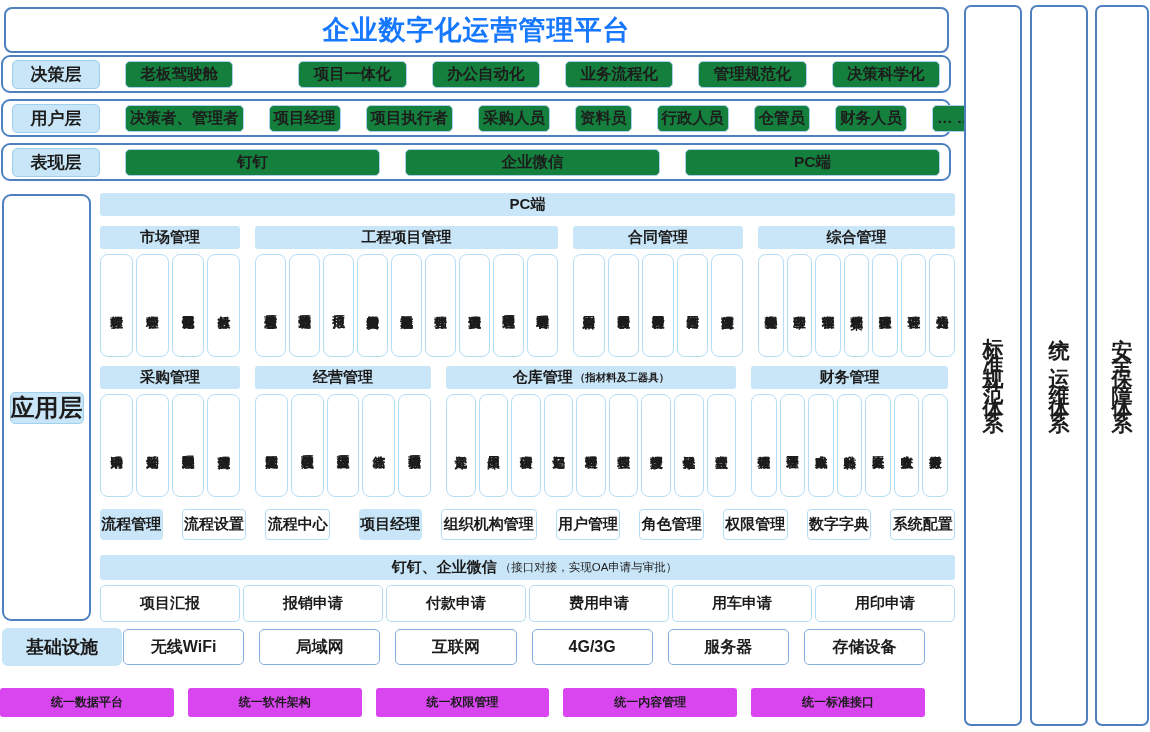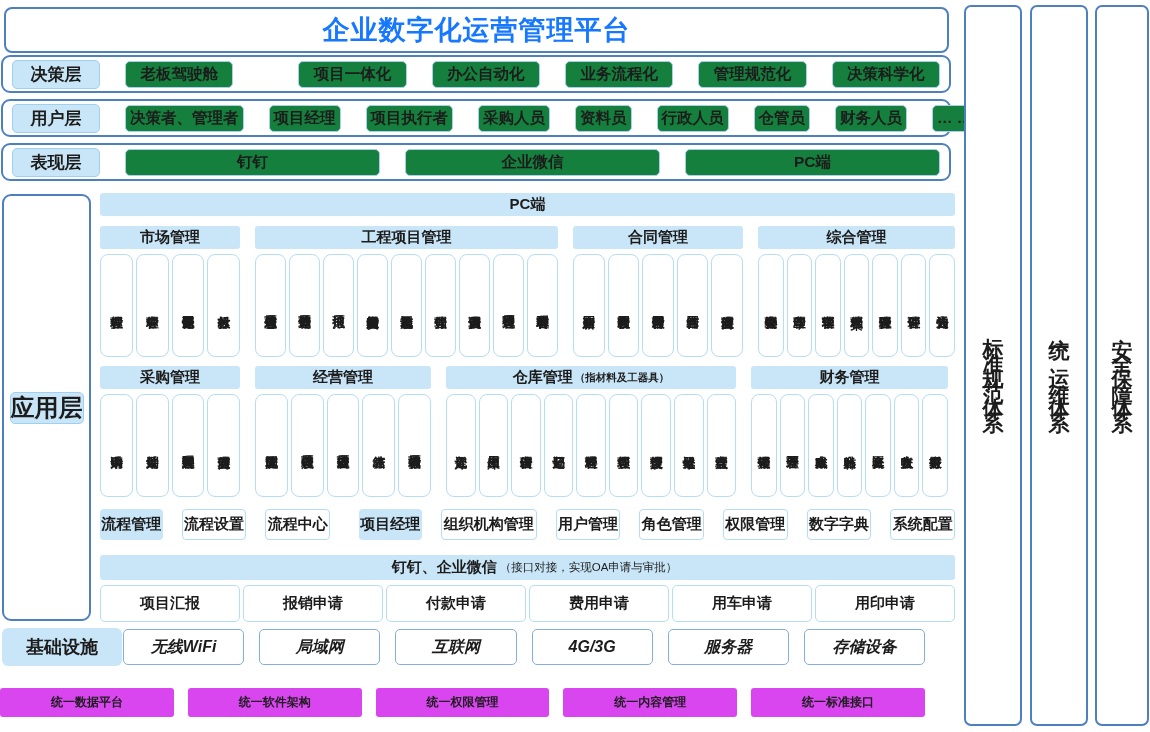--- a/index.html
+++ b/index.html
@@ -58,21 +58,21 @@
   .ding-sub{font-size:11.5px;}
   .oa-row{display:flex;gap:3px;height:37px;justify-content:space-between;}
   .oa-card{flex:1;background:#fff;border:1px solid #b5def4;border-radius:5px;display:flex;
     align-items:center;justify-content:center;font-size:15px;font-weight:600;}
 
   
   .infra-label{position:absolute;left:2px;top:628px;width:120px;height:38px;background:#c9e6f8;
     border-radius:6px;display:flex;align-items:center;justify-content:center;font-size:18px;font-weight:bold;}
   .infra-row{position:absolute;left:123px;top:629px;width:802px;height:36px;display:flex;gap:15px;}
   .infra-item{flex:1;background:#fff;border:1.5px solid #86aedd;border-radius:5px;display:flex;
-    align-items:center;justify-content:center;font-size:16px;font-weight:600;font-style:italic;}
+    align-items:center;justify-content:center;font-size:16px;font-weight:600;}
 
   
   .unified-row{position:absolute;left:0;top:688px;width:925px;height:29px;display:flex;gap:14px;}
   .unified-item{flex:1;background:#d946ef;border-radius:3px;display:flex;align-items:center;
     justify-content:center;font-size:12px;font-weight:bold;font-family:Liberation Serif, serif;}
 
   
   .side-bar{position:absolute;top:5px;height:721px;border:2px solid #4e80c0;border-radius:7px;
     display:flex;align-items:center;justify-content:center;box-sizing:border-box;background:#fff;}
   .side-bar-0{left:964px;width:58px;}

